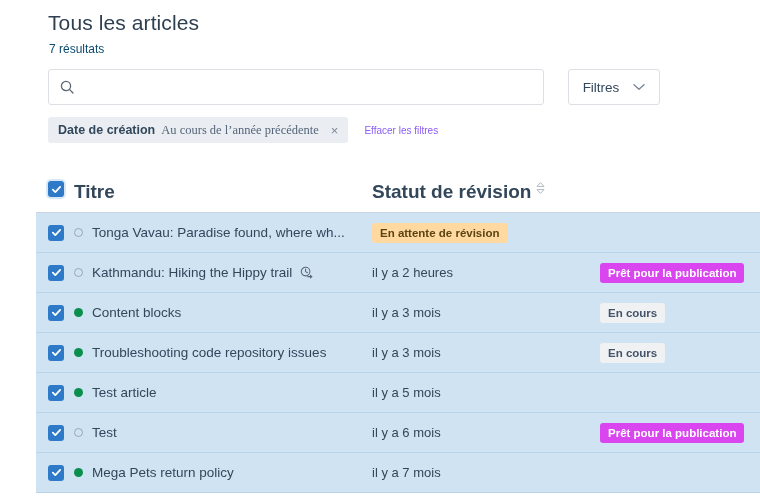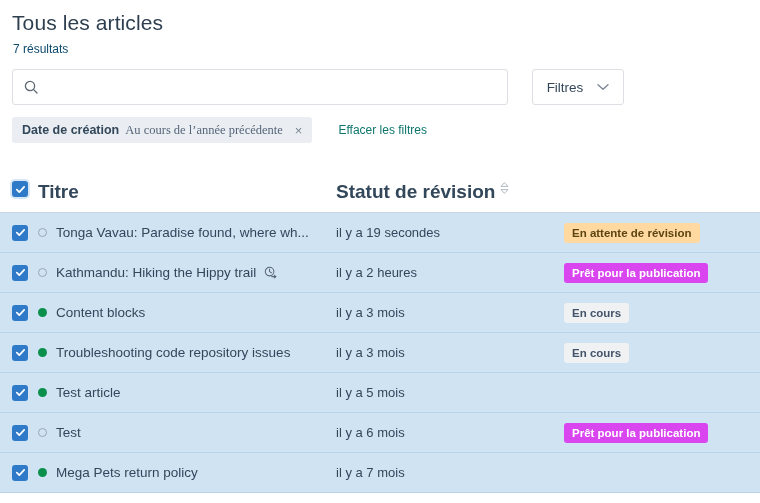--- a/index.html
+++ b/index.html
@@ -9,21 +9,21 @@
   }
   body {
     width: 760px;
     height: 503px;
     overflow: hidden;
     font-family: "Liberation Sans", sans-serif;
     color: #33475b;
     -webkit-font-smoothing: antialiased;
   }
 
-  .page { width: 704px; height: 503px; position: relative; }
+  .page { width: 704px; height: 503px; position: relative; padding-left: 36px; }
 
   
   .page-header { padding: 10px 12px 0 12px; }
   .page-title {
     font-size: 21px;
     font-weight: 400;
     color: #2e3f50;
     letter-spacing: .1px;
     margin: 0 0 6px 0;
     line-height: 26px;
@@ -81,21 +81,21 @@
     cursor: pointer;
     font-size: 13.5px;
     color: #33475b;
   }
   .chevron-down { display: block; line-height: 0; }
 
   
   .chip-row {
     display: flex;
     align-items: center;
-    gap: 26px;
+    gap: 16px;
     padding: 12px 12px 0 12px;
   }
   .filter-chip {
     display: inline-flex;
     align-items: center;
     background: #eaeef2;
     border-radius: 3px;
     height: 26px;
     padding: 0 4px 0 10px;
     font-size: 12.5px;
@@ -106,22 +106,22 @@
   .chip-close {
     margin-left: 9px;
     margin-right: 3px;
     color: #7c8795;
     font-size: 13px;
     line-height: 1;
     cursor: pointer;
     padding: 2px 3px;
   }
   .clear-filters {
-    font-size: 12px;
-    color: #0f766e;
+    font-size: 10px;
+    color: #8b5cf6;
     cursor: pointer;
     text-decoration: none;
   }
 
   
   .table { margin-top: 14px; width: 760px; }
   .col-title  { width: 324px; }
   .col-modif  { width: 228px; }
   .col-status { flex: 1 1 auto; }
 
@@ -274,23 +274,20 @@
         <div class="row">
           <div class="cell col-title">
             <span class="cb row-cb">
               <svg width="11" height="11" viewBox="0 0 12 12" fill="none">
                 <path d="M2 6.2 L4.7 8.9 L10 3.2" stroke="#ffffff" stroke-width="1.9" fill="none" stroke-linecap="round" stroke-linejoin="round"></path>
               </svg>
             </span>
             <span class="dot draft"></span>
             <span class="row-title">Tonga Vavau: Paradise found, where wh...</span>
           </div>
-          <div class="cell col-modif">
-            <span class="row-date">il y a 19 secondes</span>
-          </div>
           <div class="cell col-status">
             <span class="badge amber">En attente de révision</span>
           </div>
         </div>
         <div class="row">
           <div class="cell col-title">
             <span class="cb row-cb">
               <svg width="11" height="11" viewBox="0 0 12 12" fill="none">
                 <path d="M2 6.2 L4.7 8.9 L10 3.2" stroke="#ffffff" stroke-width="1.9" fill="none" stroke-linecap="round" stroke-linejoin="round"></path>
               </svg>

